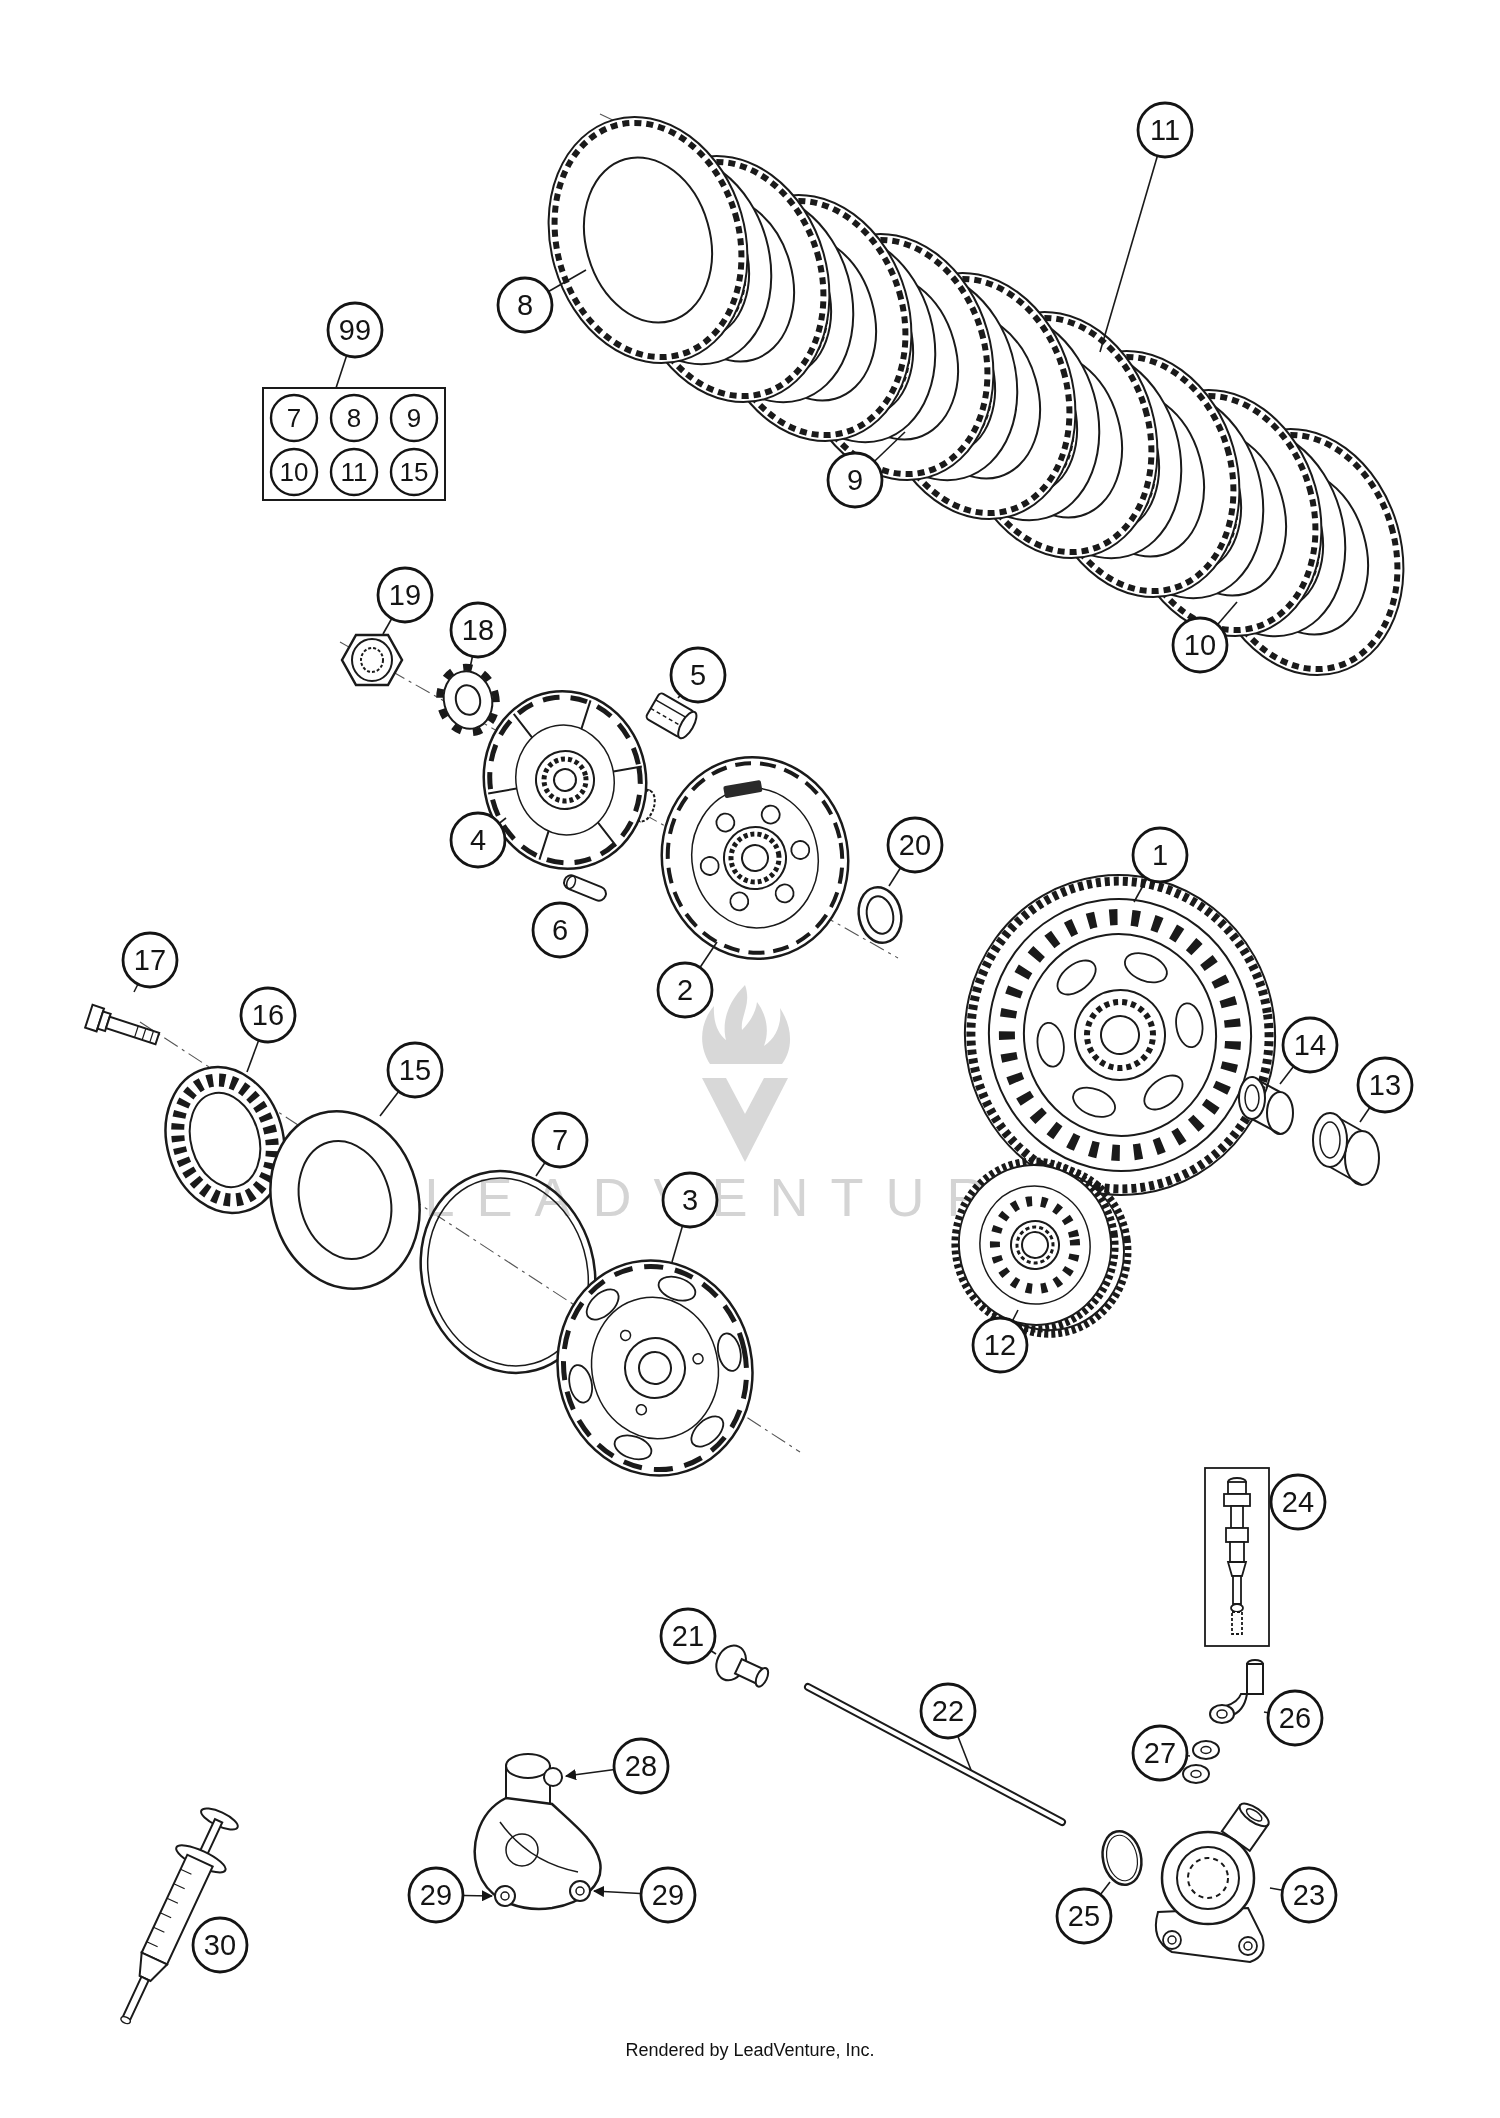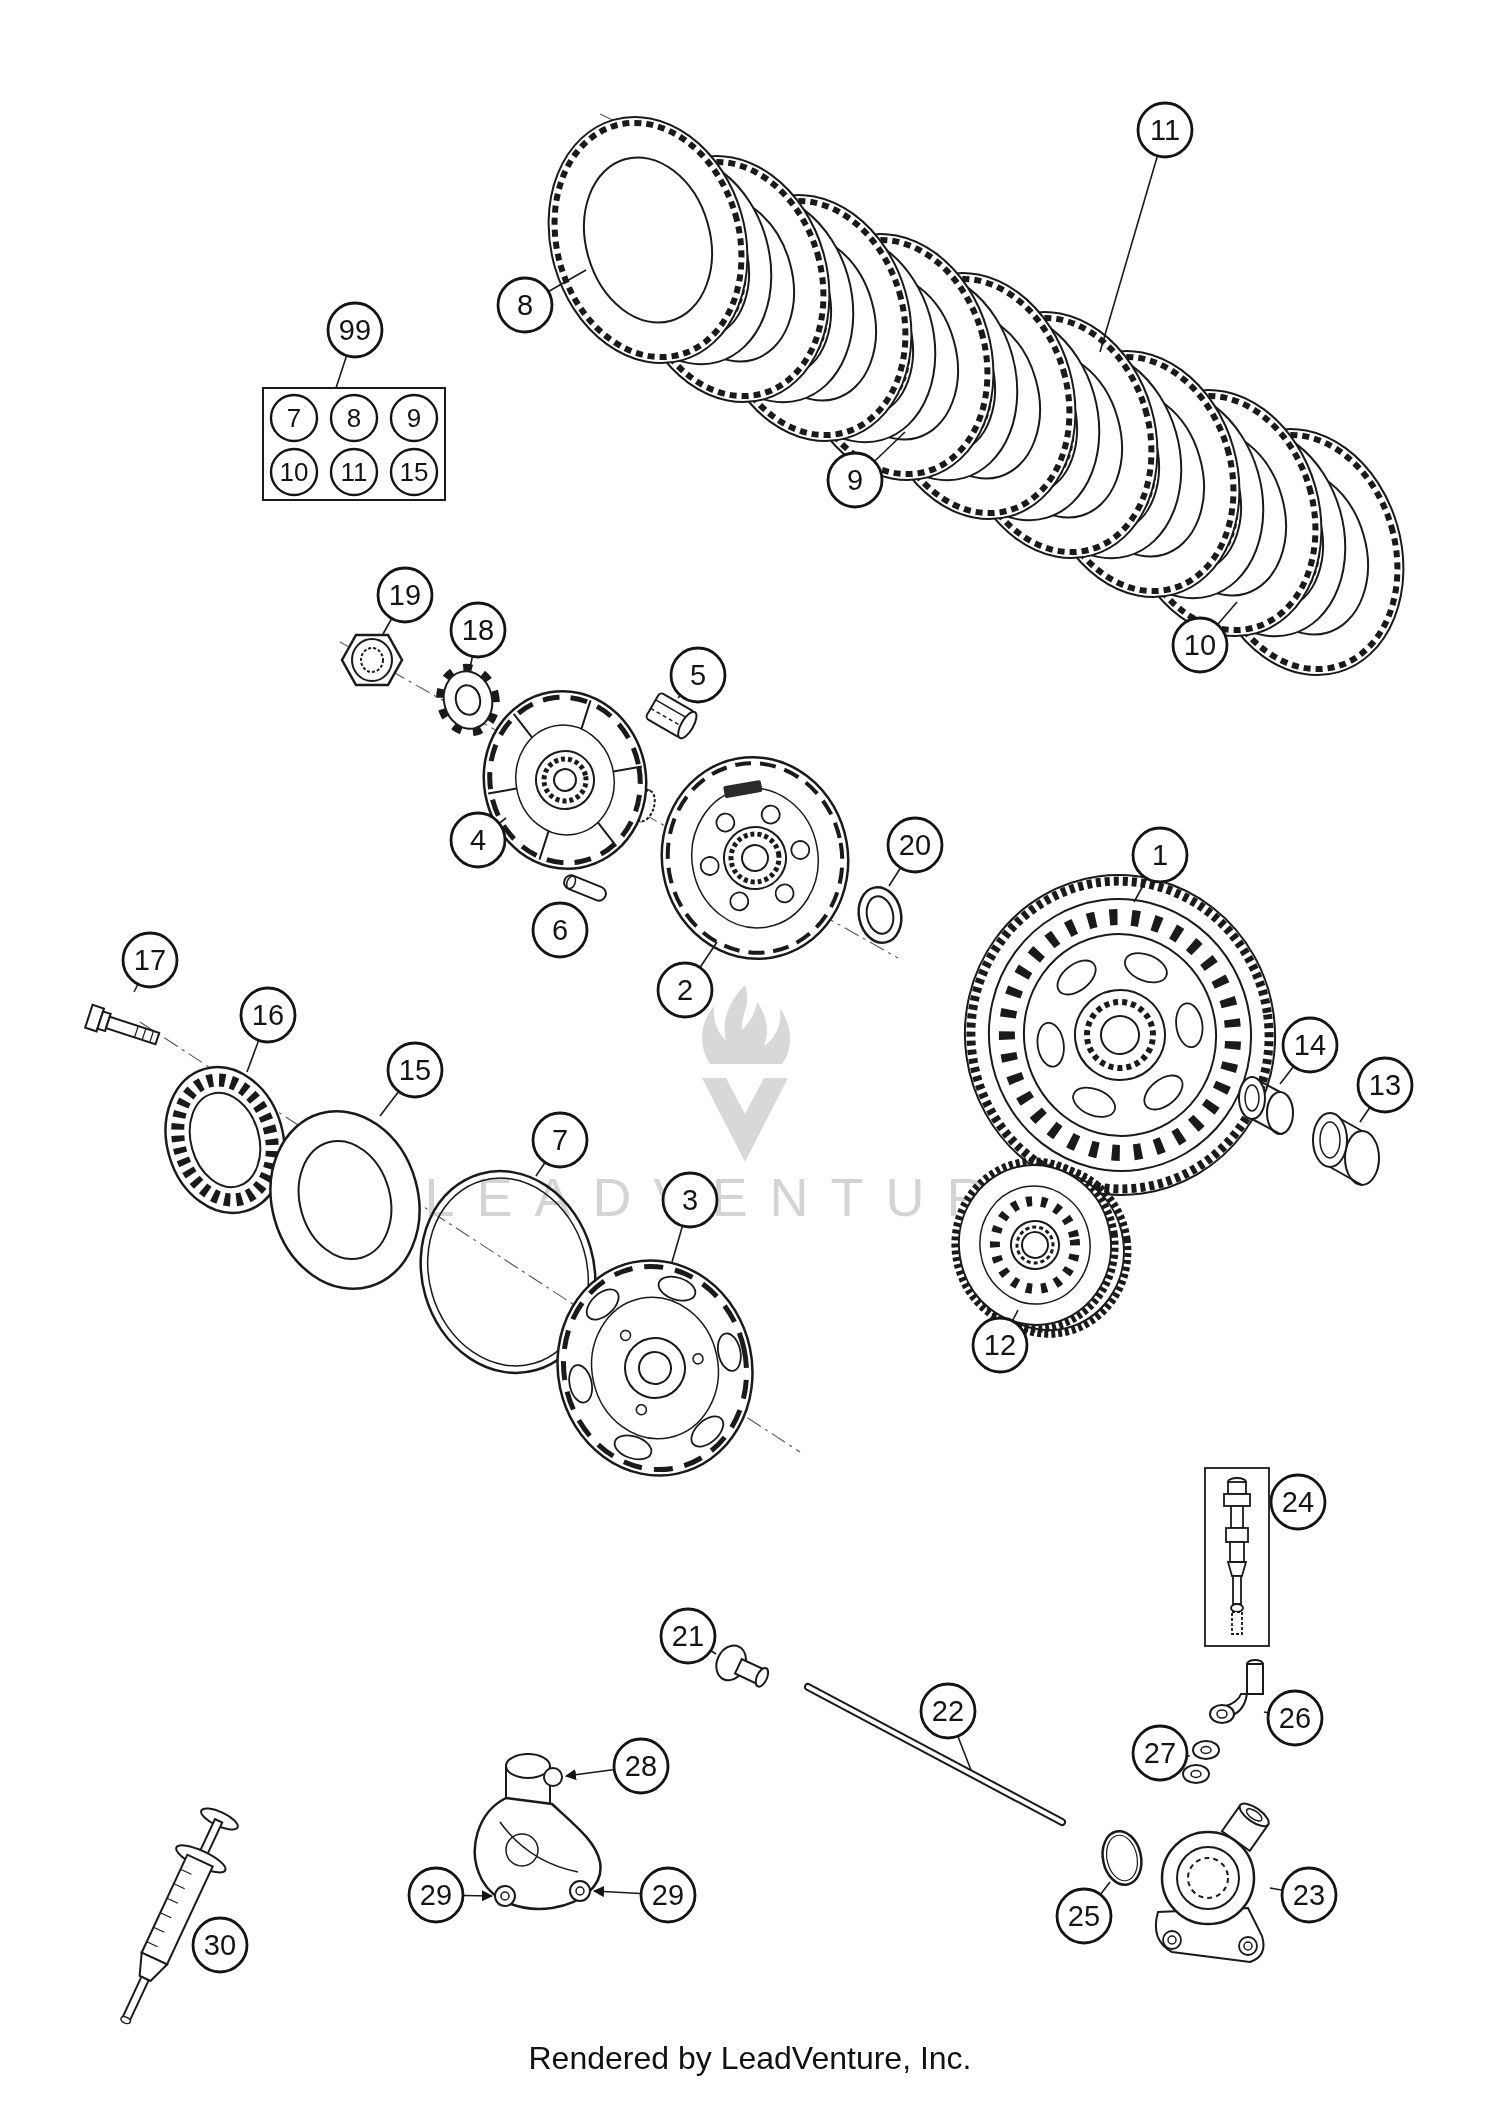--- a/index.html
+++ b/index.html
@@ -11,21 +11,21 @@
   .ln{stroke:#1a1a1a;fill:none;}
   .ld{stroke:#1a1a1a;stroke-width:1.6;fill:none;}
   .guide{stroke:#555;stroke-width:1.1;fill:none;}
   
   .co{fill:#fff;stroke:#141414;stroke-width:2.8;}
   .cot{font:29px "Liberation Sans",sans-serif;text-anchor:middle;fill:#141414;}
   .col{fill:#fff;stroke:#141414;stroke-width:2.4;}
   .colt{font:26px "Liberation Sans",sans-serif;text-anchor:middle;fill:#141414;}
   .wmtext{font:54px "Liberation Sans",sans-serif;letter-spacing:22px;text-anchor:middle;fill:#d2d2d2;}
   .footer{position:absolute;left:0;top:2040px;width:100%;text-align:center;
-          font-size:32px;color:#111;}
+          font-size:18px;color:#111;}
 </style>
 </head>
 <body>
 
 <div class="page">
 <svg viewBox="0 0 1500 2118" width="1500" height="2118">
   <defs>
     <marker id="arrow" viewBox="0 0 10 10" refX="9" refY="5" markerWidth="7" markerHeight="7" orient="auto-start-reverse">
       <path d="M0,0 L10,5 L0,10 z" fill="#141414"></path>
     </marker>

